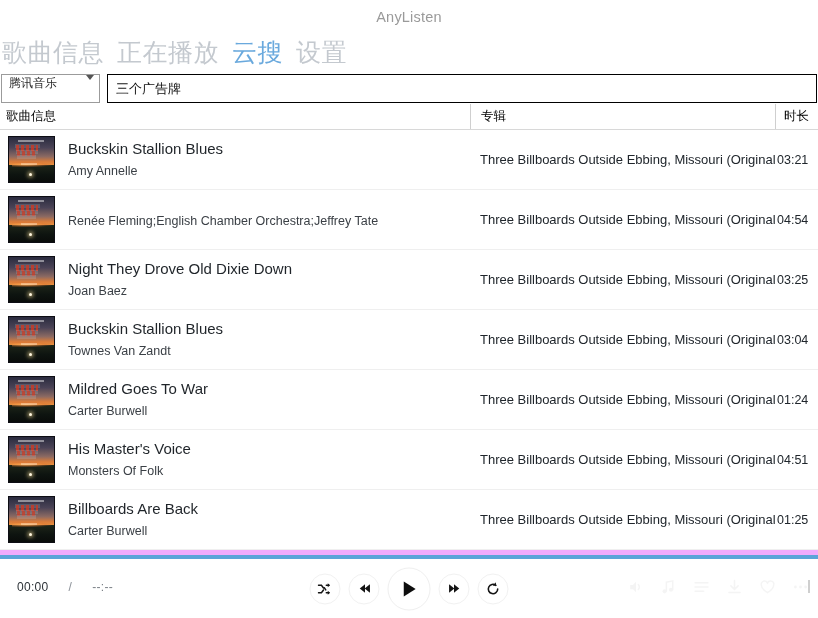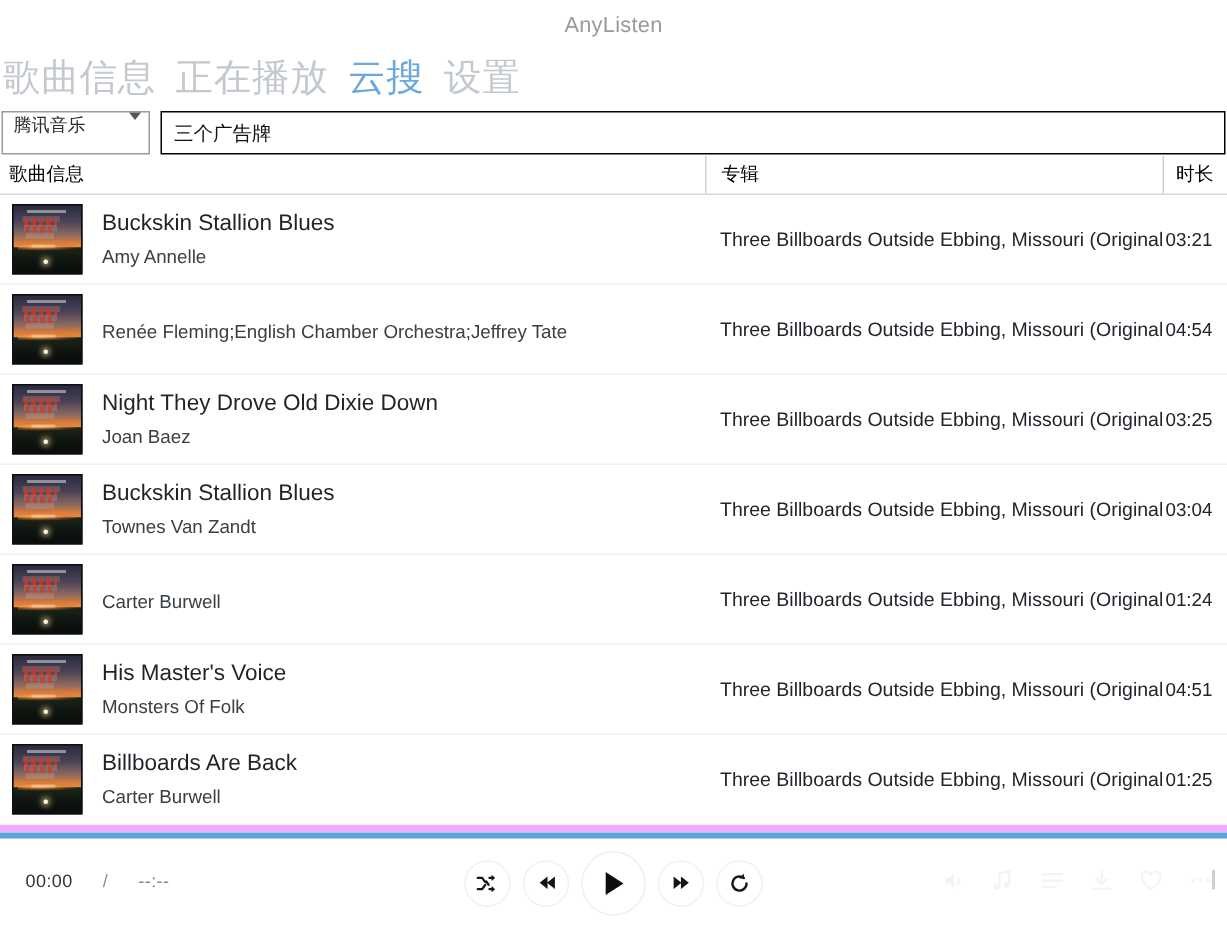--- a/index.html
+++ b/index.html
@@ -447,20 +447,21 @@
           <div class="topline"></div>
           <div class="board b1"></div>
             <div class="redtxt"></div>
           <div class="board b2"></div>
             <div class="redtxt2"></div>
           <div class="board b3"></div>
             <div class="smallline"></div>
             <div class="lamp"></div>
         </div>
         <div class="song-text">
+          <div class="song-title">Mildred Goes To War</div>
           <div class="song-artist">Carter Burwell</div>
         </div>
       </div>
       <div class="cell-album">Three Billboards Outside Ebbing, Missouri (Original</div>
       <div class="cell-time">01:24</div>
     </div>
 
     <div class="track-row">
       <div class="cell-song">
         <div class="cover">

